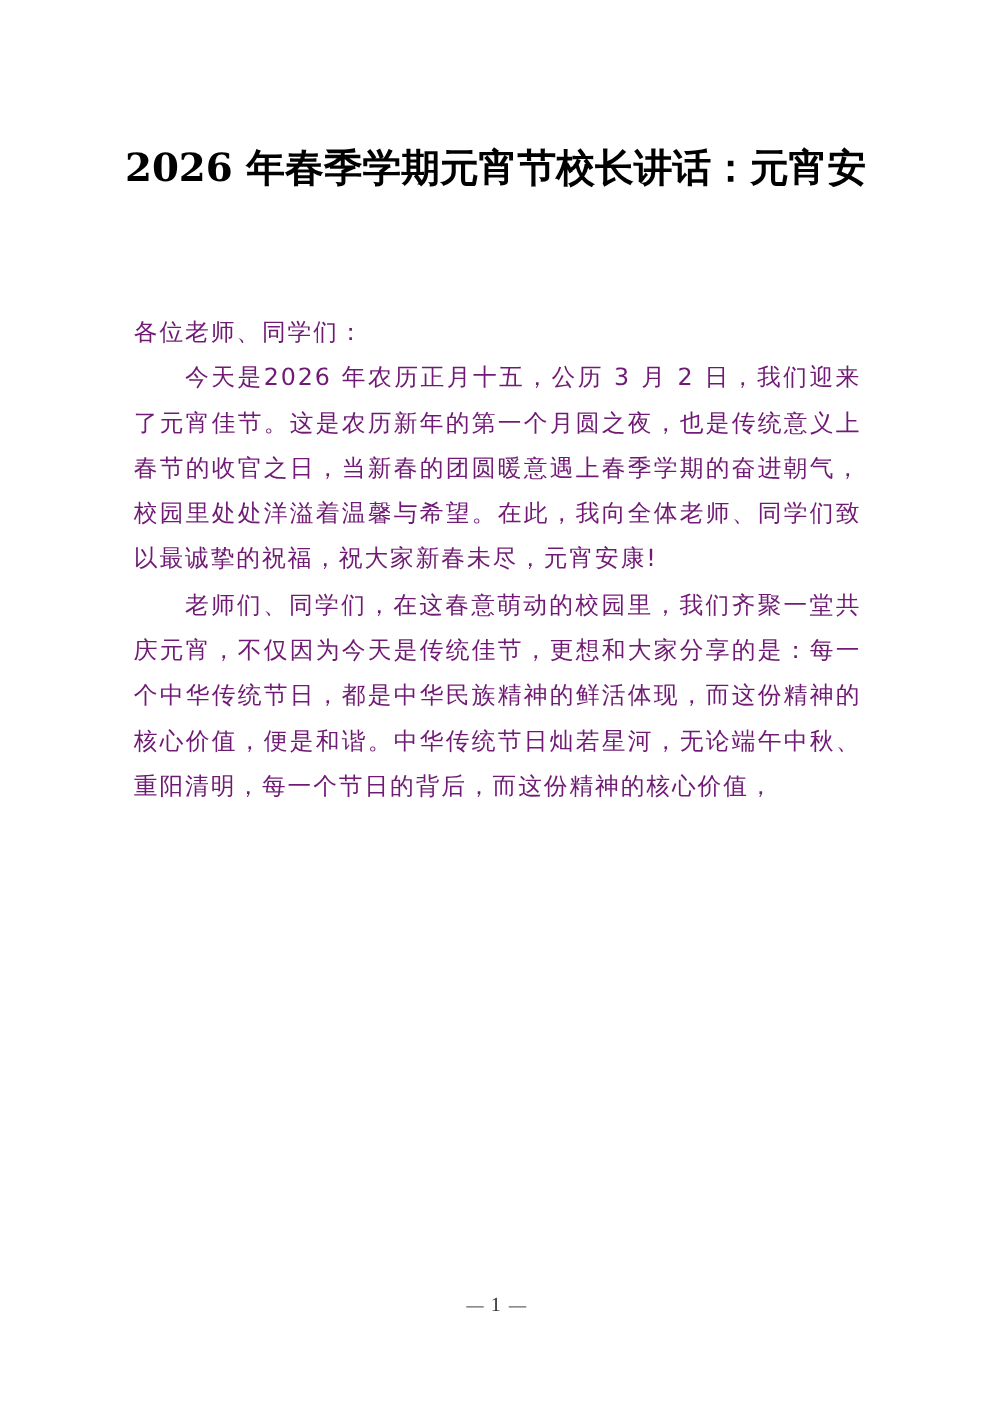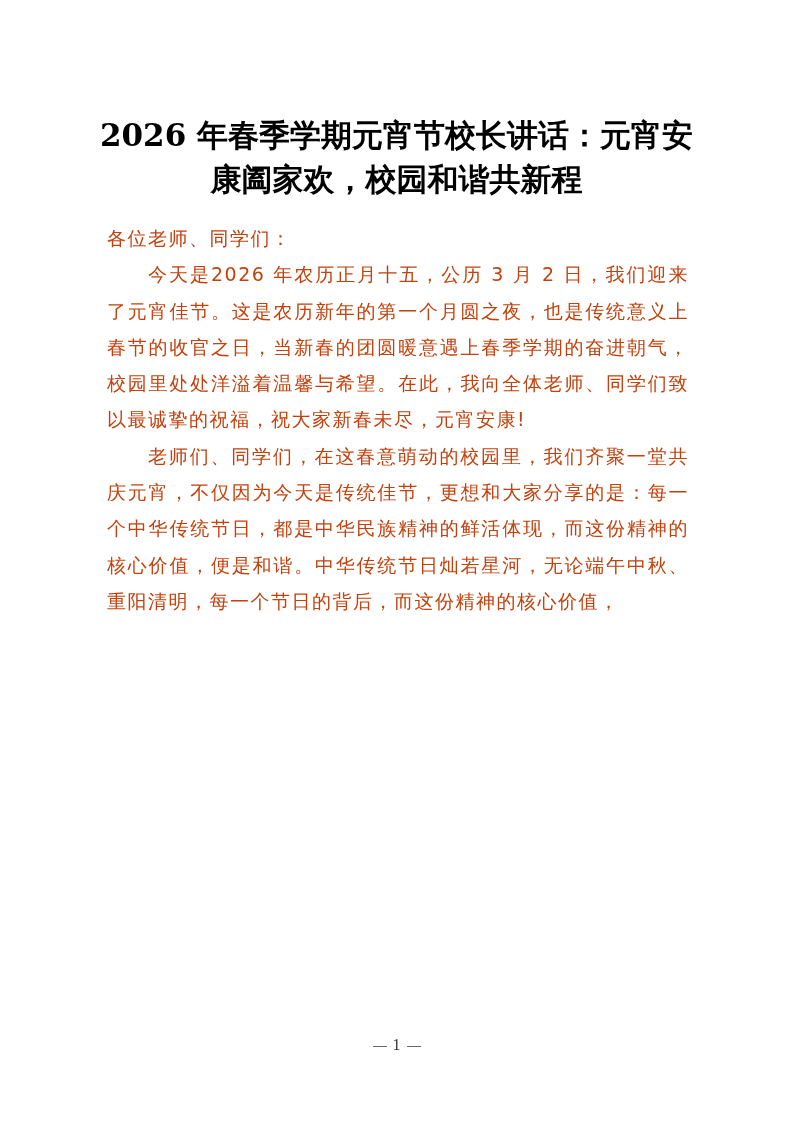--- a/index.html
+++ b/index.html
@@ -6,42 +6,41 @@
   body { width: 793px; height: 1122px; position: relative; overflow: hidden; }
   .page { position: absolute; left: 0; top: 0; width: 793px; height: 806px; background: #fff; }
   .title {
     position: absolute; left: 90px; top: 113px; width: 613px;
     text-align: center;
     font-family: "DejaVu Serif", "Liberation Serif", serif;
     font-weight: bold; font-size: 31px; line-height: 44px;
     color: #000;
   }
   .body {
-    position: absolute; left: 107px; top: 220px; width: 582px;
+    position: absolute; left: 107px; top: 248px; width: 582px;
     font-family: "DejaVu Sans", "Liberation Sans", sans-serif;
     font-size: 19px; line-height: 36.3px;
-    color: #c2410c;
+    color: #701a75;
     letter-spacing: 1.5px;
     text-align: justify;
   }
   .body p { margin: 0; }
   .indent { text-indent: 41px; }
   .footer {
     position: absolute; left: 0; top: 1036px; width: 793px; text-align: center;
     font-family: "Liberation Serif", serif; font-size: 16px; color: #333;
   }
   .dash { display: inline-block; width: 14px; height: 1px; background: #666; vertical-align: middle; margin: 0 6px; }
 </style>
 </head>
 <body>
 
 <div class="page">
   <div class="title">
     <div>2026 年春季学期元宵节校长讲话：元宵安</div>
-    <div>康阖家欢，校园和谐共新程</div>
   </div>
 
   <div class="body">
     <p>各位老师、同学们：</p>
     <p class="indent">今天是2026 年农历正月十五，公历 3 月 2 日，我们迎来了元宵佳节。这是农历新年的第一个月圆之夜，也是传统意义上春节的收官之日，当新春的团圆暖意遇上春季学期的奋进朝气，校园里处处洋溢着温馨与希望。在此，我向全体老师、同学们致以最诚挚的祝福，祝大家新春未尽，元宵安康!</p>
     <p class="indent">老师们、同学们，在这春意萌动的校园里，我们齐聚一堂共庆元宵，不仅因为今天是传统佳节，更想和大家分享的是：每一个中华传统节日，都是中华民族精神的鲜活体现，而这份精神的核心价值，便是和谐。中华传统节日灿若星河，无论端午中秋、重阳清明，每一个节日的背后，而这份精神的核心价值，</p>
   </div>
 
   <div class="footer">
     <span class="dash"></span><span>1</span><span class="dash"></span>

